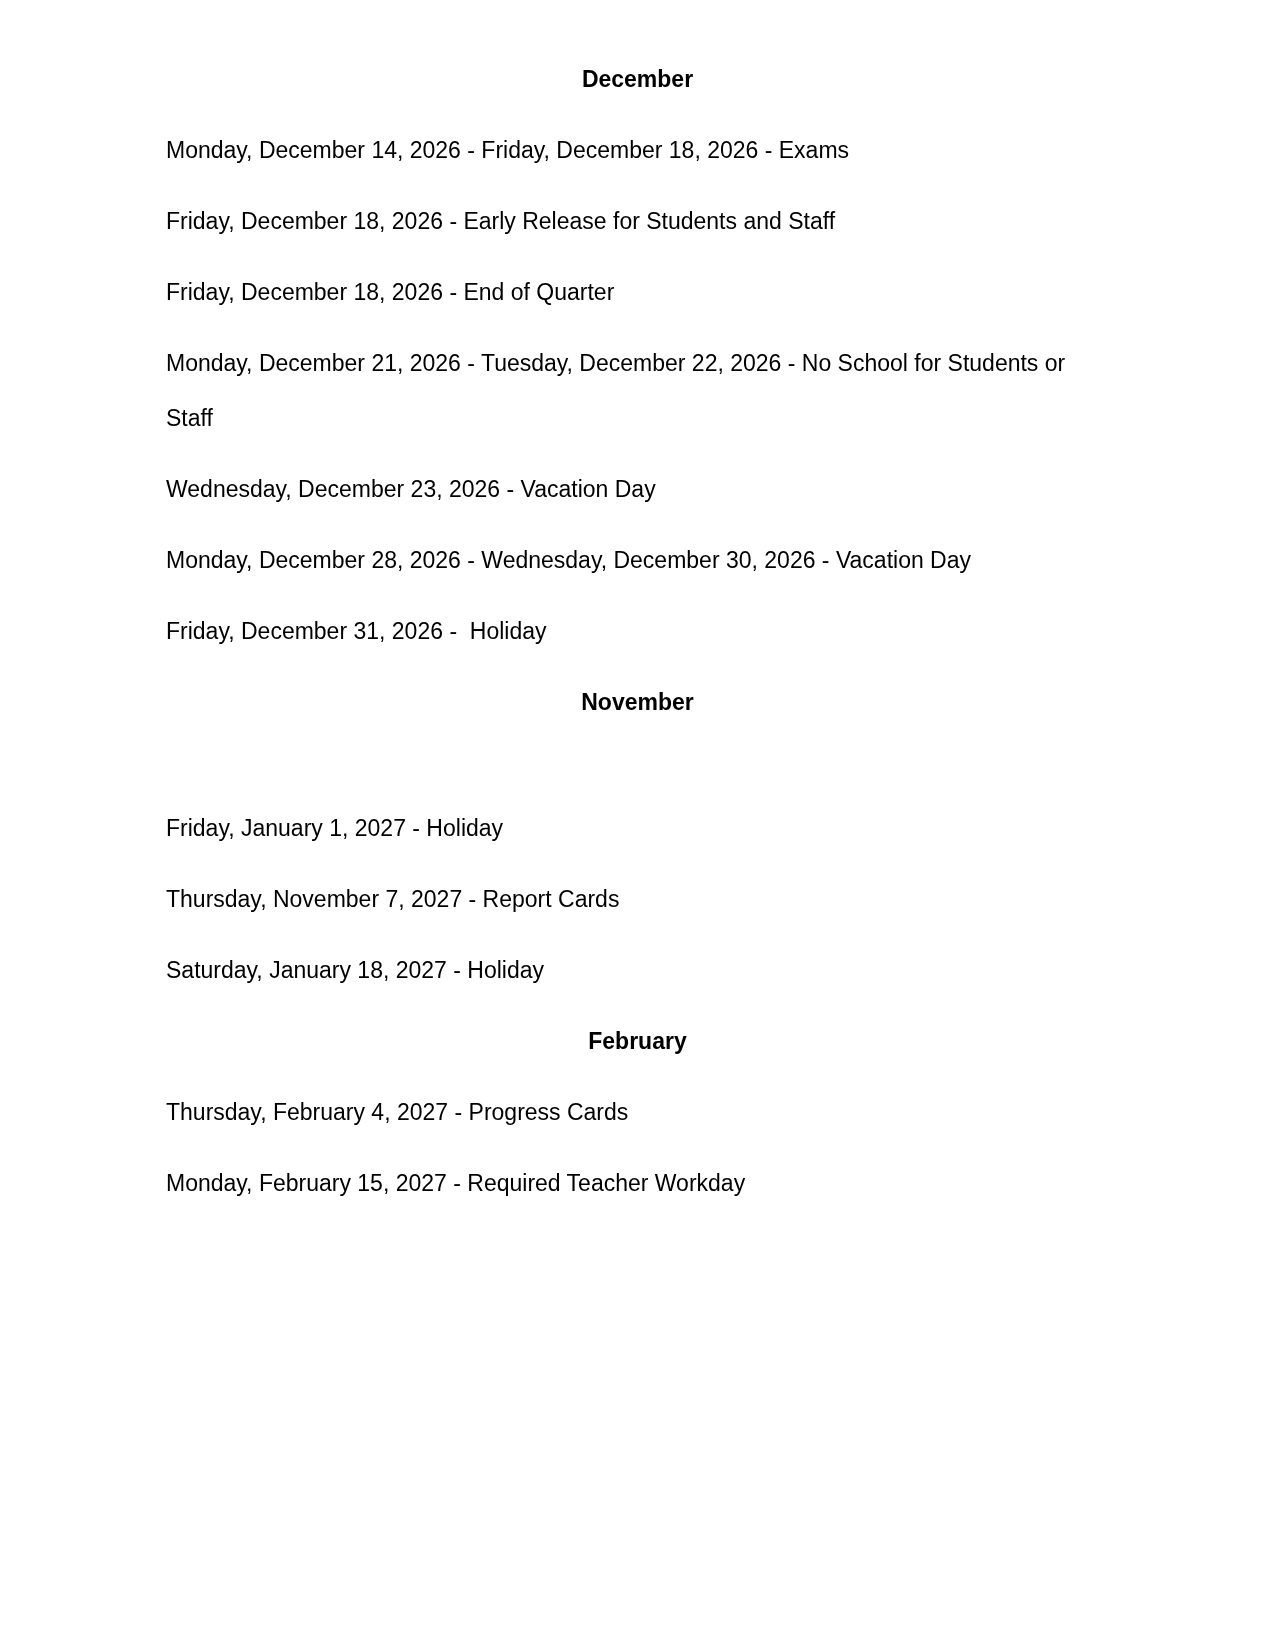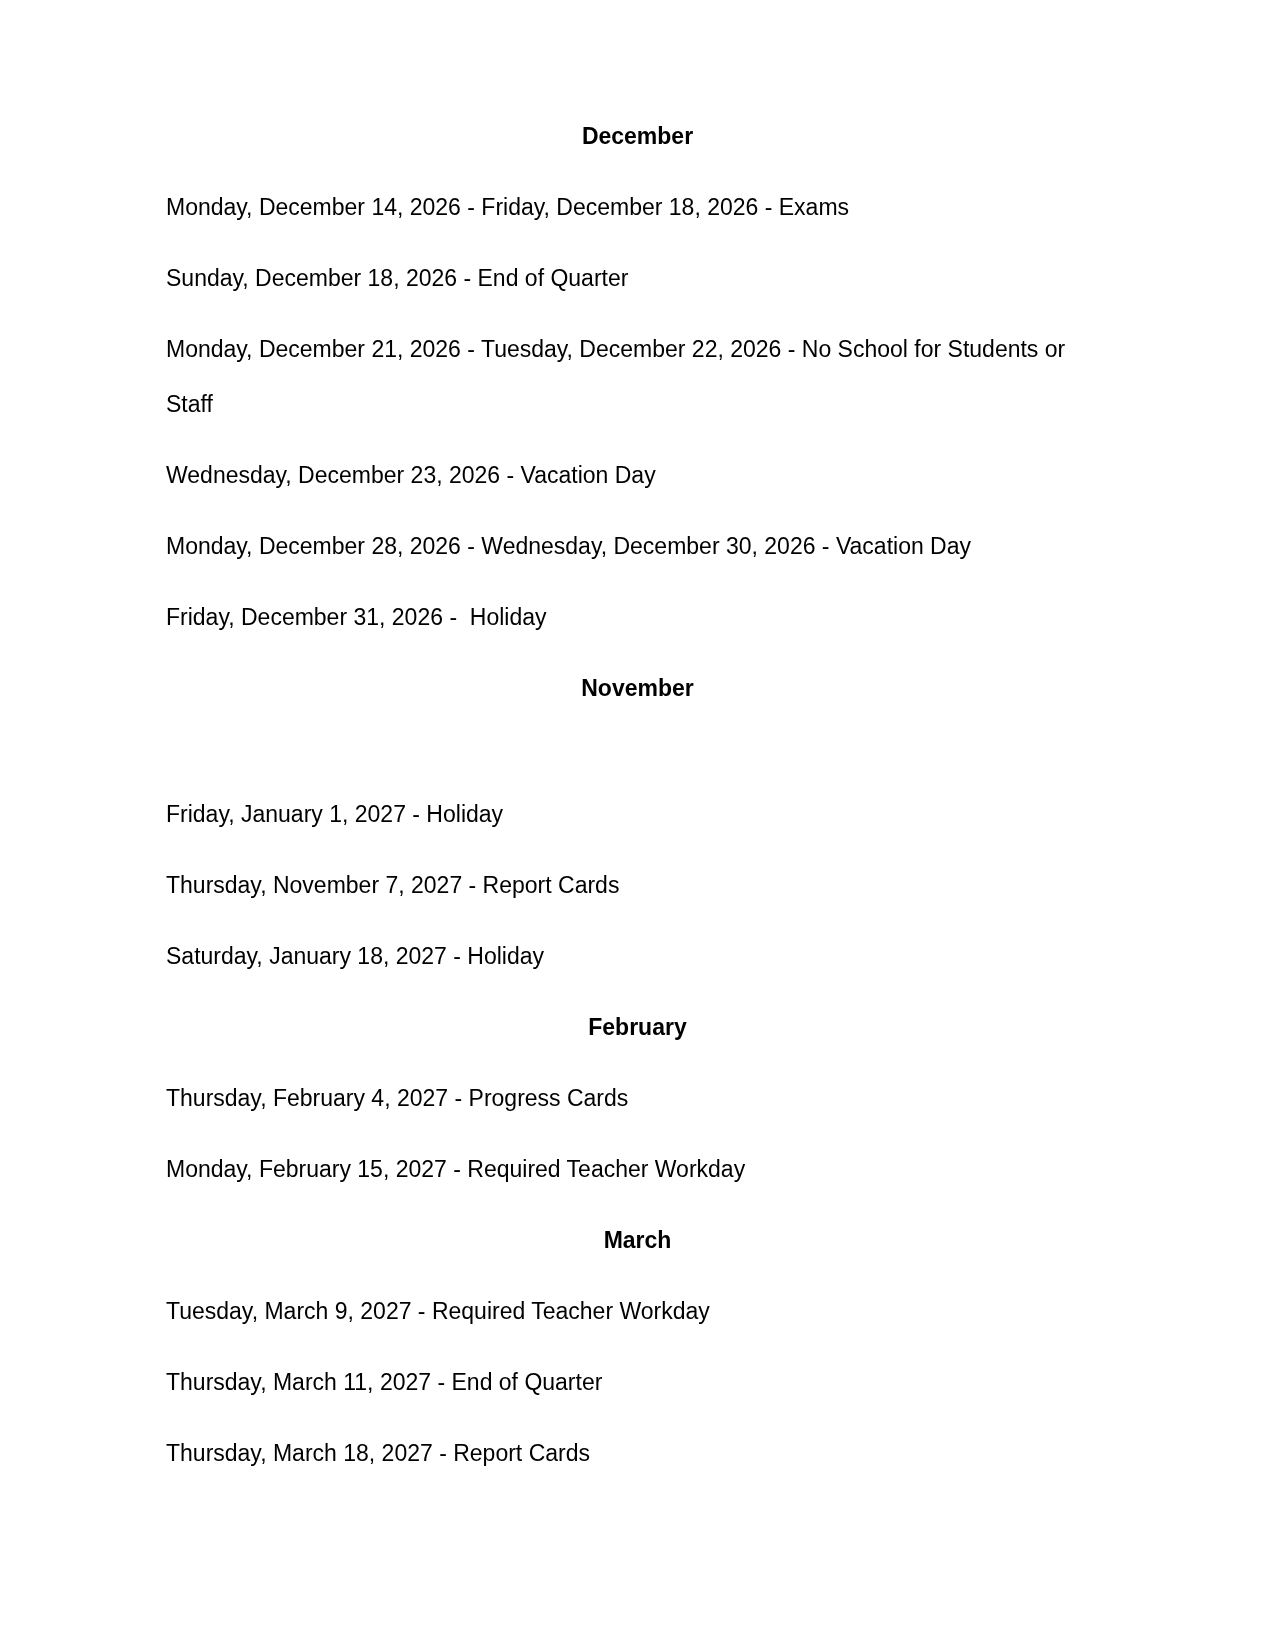--- a/index.html
+++ b/index.html
@@ -13,21 +13,21 @@
     color: #000000;
     font-family: "Liberation Sans", "DejaVu Sans", sans-serif;
     font-size: 23px;
     line-height: 55px;
     overflow: hidden;
   }
   .page {
     box-sizing: border-box;
     width: 1275px;
     height: 1650px;
-    padding: 109px 150px 0 150px;
+    padding: 52px 150px 0 150px;
     background: #ffffff;
   }
   .month-heading {
     margin: 0;
     text-align: center;
     font-weight: bold;
     white-space: pre-wrap;
   }
   .entry {
     margin: 16px;
@@ -39,41 +39,36 @@
   }
 </style>
 </head>
 <body>
 
 <div class="page">
 
   <div class="month-section">
     <p class="month-heading">December</p>
     <p class="entry">Monday, December 14, 2026 - Friday, December 18, 2026 - Exams</p>
-    <p class="entry">Sunday, December 18, 2026 - End of Quarter</p>
+    <p class="entry">Friday, December 18, 2026 - Early Release for Students and Staff</p>
+    <p class="entry">Friday, December 18, 2026 - End of Quarter</p>
     <p class="entry">Monday, December 21, 2026 - Tuesday, December 22, 2026 - No School for Students or Staff</p>
     <p class="entry">Wednesday, December 23, 2026 - Vacation Day</p>
     <p class="entry">Monday, December 28, 2026 - Wednesday, December 30, 2026 - Vacation Day</p>
     <p class="entry">Friday, December 31, 2026 -  Holiday</p>
   </div>
 
   <div class="month-section">
     <p class="month-heading">November</p>
     <div class="blank-line"></div>
     <p class="entry">Friday, January 1, 2027 - Holiday</p>
     <p class="entry">Thursday, November 7, 2027 - Report Cards</p>
     <p class="entry">Saturday, January 18, 2027 - Holiday</p>
   </div>
 
   <div class="month-section">
     <p class="month-heading">February</p>
     <p class="entry">Thursday, February 4, 2027 - Progress Cards</p>
     <p class="entry">Monday, February 15, 2027 - Required Teacher Workday</p>
   </div>
 
-  <div class="month-section">
-    <p class="month-heading">March</p>
-    <p class="entry">Tuesday, March 9, 2027 - Required Teacher Workday</p>
-    <p class="entry">Thursday, March 11, 2027 - End of Quarter</p>
-    <p class="entry">Thursday, March 18, 2027 - Report Cards</p>
-  </div>
 
 </div>
 
 </body></html>

